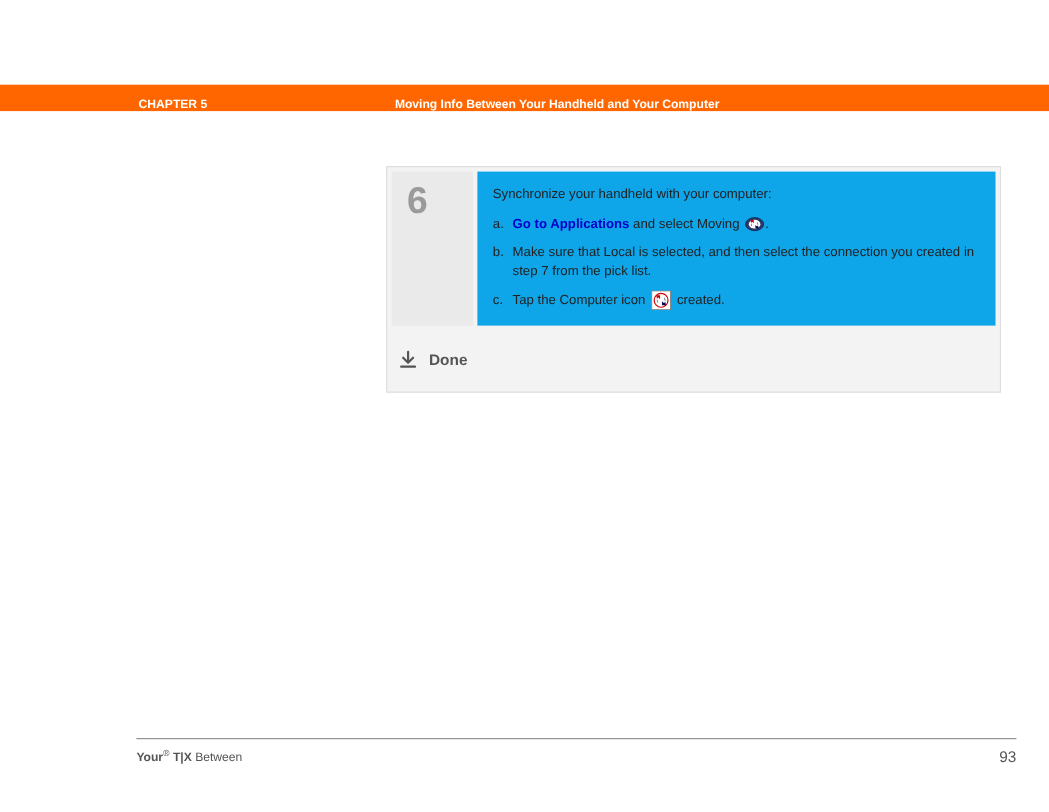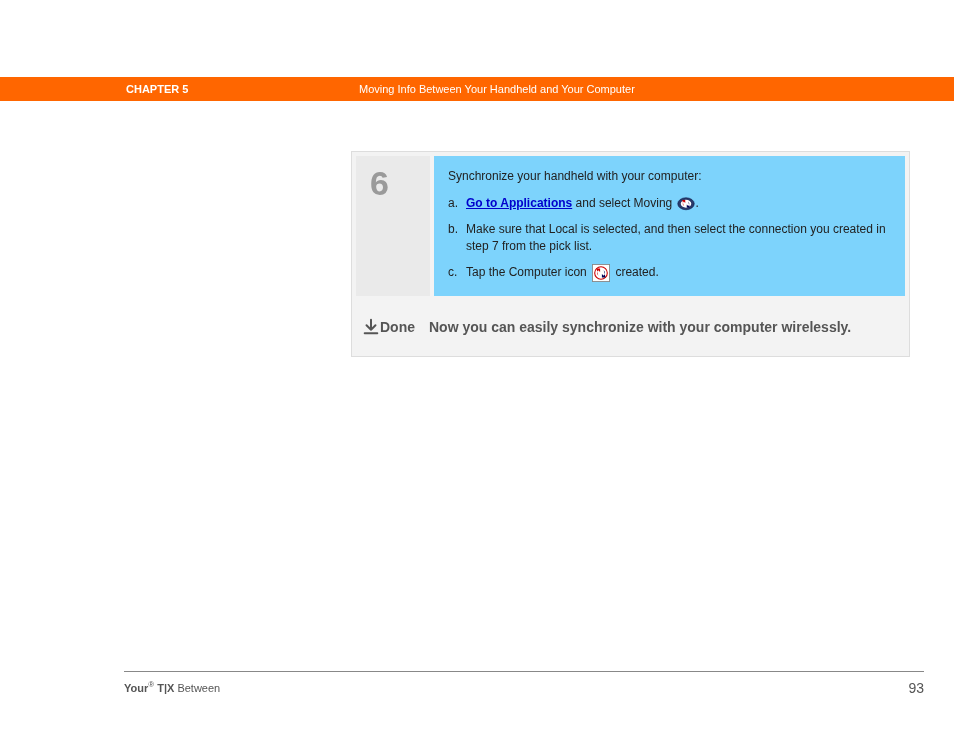--- a/index.html
+++ b/index.html
@@ -11,31 +11,31 @@
       position: relative;
     }
     .header-bar {
       position: absolute;
       top: 77px;
       left: 0;
       right: 0;
       height: 24px;
       background: #ff6600;
       display: flex;
-      align-items: center;
+      align-items: flex-end;
       color: #fff;
       font-size: 11px;
       font-weight: bold;
     }
     .chapter-label {
       margin-left: 126px;
       width: 233px;
     }
     .section-title {
-      font-weight: normal;
+      font-weight: bold;
     }
     .main-card {
       position: absolute;
       top: 151px;
       left: 351px;
       width: 559px;
       background: #f3f3f3;
       border: 1px solid #ddd;
     }
     .step-row {
@@ -48,21 +48,21 @@
       padding: 10px 14px;
     }
     .step-num {
       font-size: 34px;
       font-weight: bold;
       color: #9a9a9a;
       line-height: 1;
     }
     .step-body {
       flex: 1;
-      background: #7dd3fc;
+      background: #0ea5e9;
       padding: 12px 14px 14px 14px;
       font-size: 12px;
       color: #222;
       line-height: 1.45;
       margin-left: 4px;
     }
     .step-intro { margin-bottom: 10px; }
     .substeps {
       list-style: none;
     }
@@ -71,21 +71,20 @@
       margin-bottom: 8px;
     }
     .substeps li:last-child { margin-bottom: 0; }
     .sub-letter {
       width: 18px;
       flex-shrink: 0;
     }
     .sub-text { flex: 1; }
     .link {
       color: #0000cc;
-      text-decoration: underline;
       font-weight: bold;
       cursor: pointer;
     }
     .hotsync-icon {
       display: inline-block;
       width: 18px;
       height: 14px;
       vertical-align: middle;
       position: relative;
       margin: 0 1px;
@@ -95,21 +94,21 @@
       display: inline-block;
       width: 18px;
       height: 18px;
       vertical-align: middle;
       margin: 0 2px;
     }
     .done-row {
       display: flex;
       align-items: center;
       padding: 18px 10px 20px 10px;
-      gap: 0;
+      gap: 10px;
     }
     .done-icon {
       width: 18px;
       height: 18px;
       color: #555;
       flex-shrink: 0;
     }
     .done-label {
       font-size: 14px;
       font-weight: bold;
@@ -191,21 +190,20 @@
     </div>
   </div>
 
   <div class="done-row">
     <span class="done-icon">
       <svg viewBox="0 0 20 20">
           <path d="M10 2 L10 13 M10 13 L5 8 M10 13 L15 8 M3 17 L17 17" stroke="#555" stroke-width="2.2" fill="none" stroke-linecap="round"></path>
         </svg>
     </span>
     <span class="done-label">Done</span>
-    <span class="done-text">Now you can easily synchronize with your computer wirelessly.</span>
   </div>
 </div>
 
 <div class="footer-rule"></div>
 <div class="footer-left">
   <span class="bold">Your</span><sup>®</sup><span class="bold"> T|X</span><span> Between</span>
 </div>
 <div class="page-num">93</div>
 
 </body></html>

